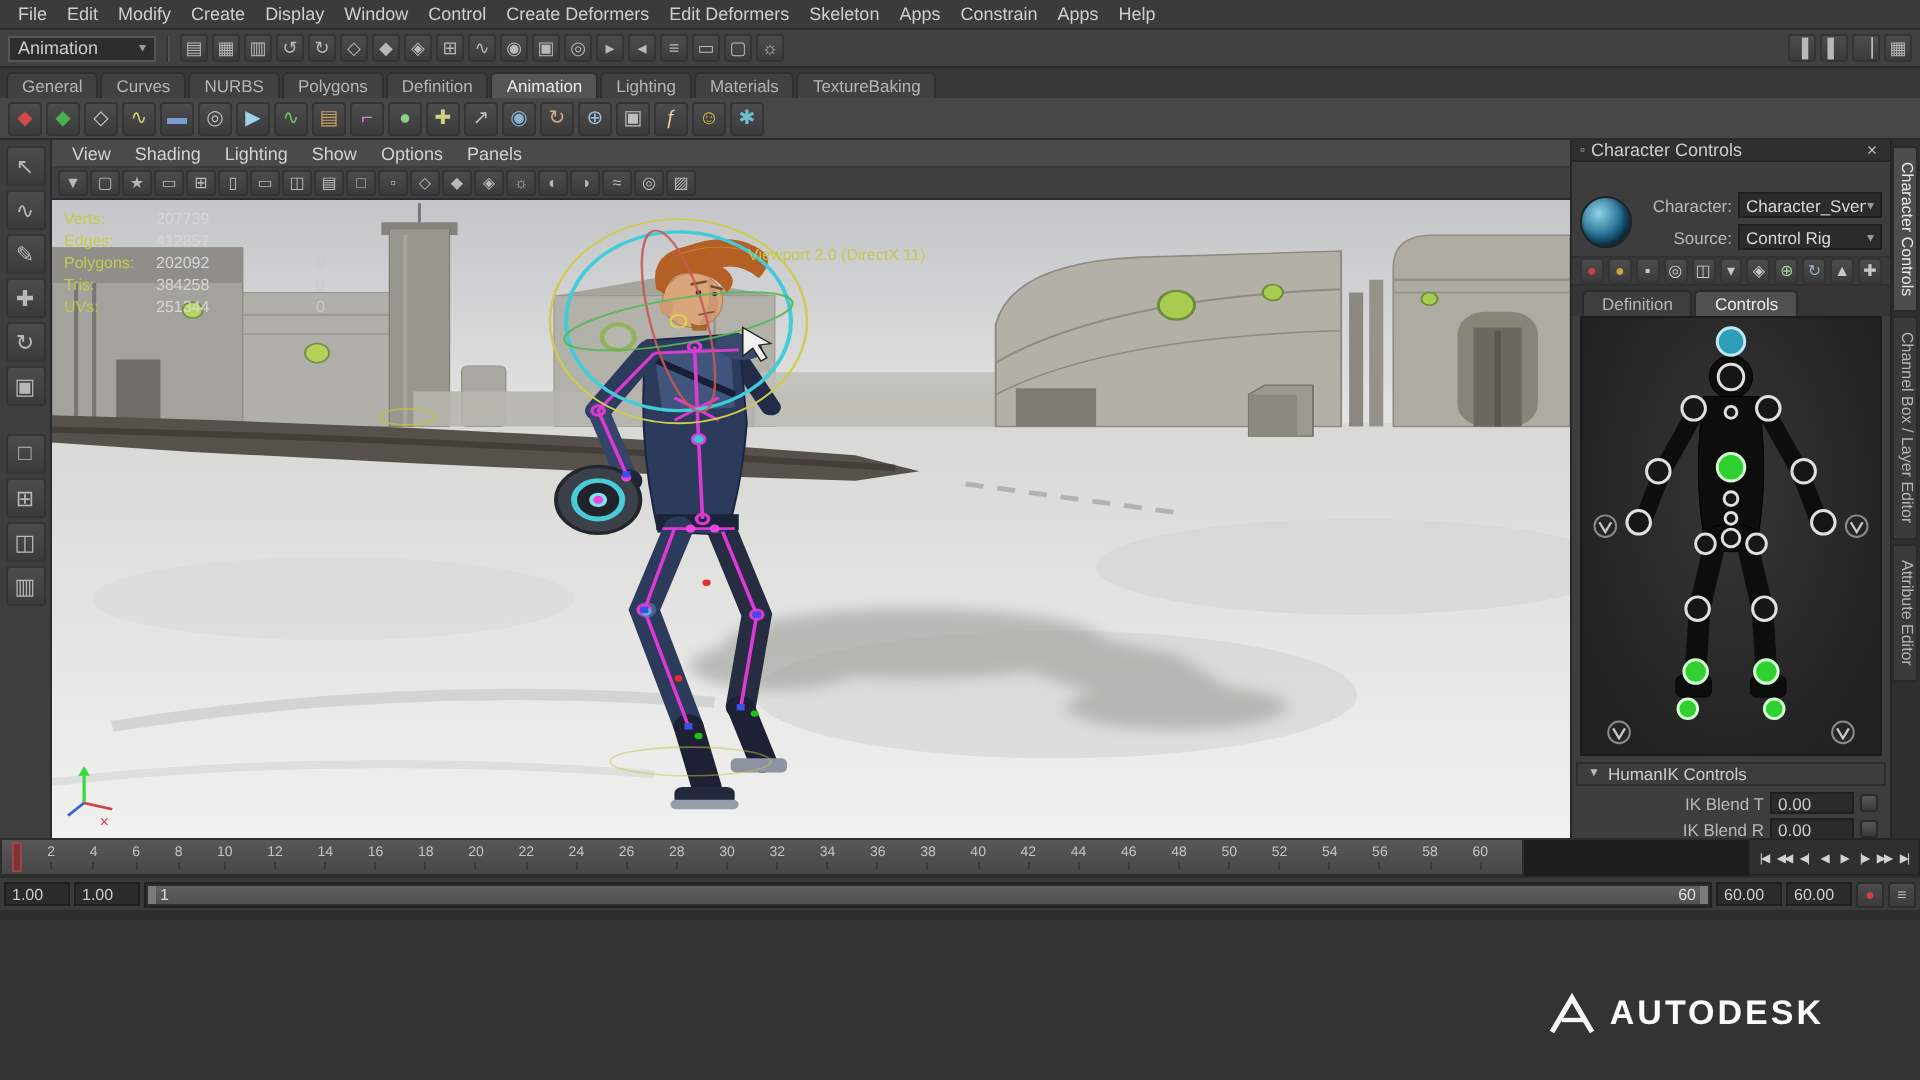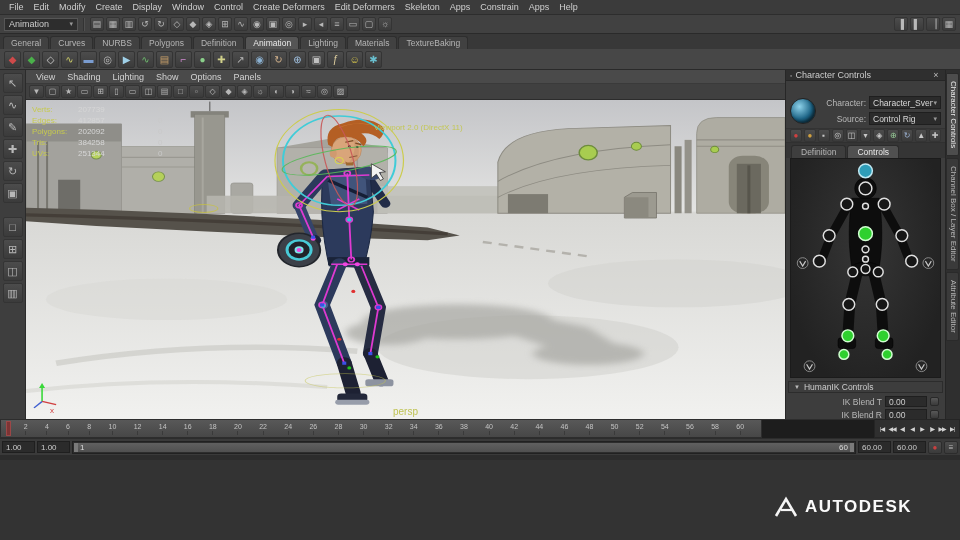--- a/index.html
+++ b/index.html
@@ -465,21 +465,20 @@
               <span class="hud-sel">0</span>
             </div>
 
             <div class="hud-row">
               <span class="hud-label">UVs:</span>
               <span class="hud-value">251344</span>
               <span class="hud-sel">0</span>
             </div>
           </div>
         <div id="renderer-label">Viewport 2.0 (DirectX 11)</div>
-        <div id="persp-label">persp</div>
       </div>
     </div>
 
     <div id="rightpanel">
       <div class="panel-header">
         <span class="panel-hicon">▫</span>
         <span class="panel-title">Character Controls</span>
         <span class="panel-x">×</span>
       </div>
       <div class="char-rows">

